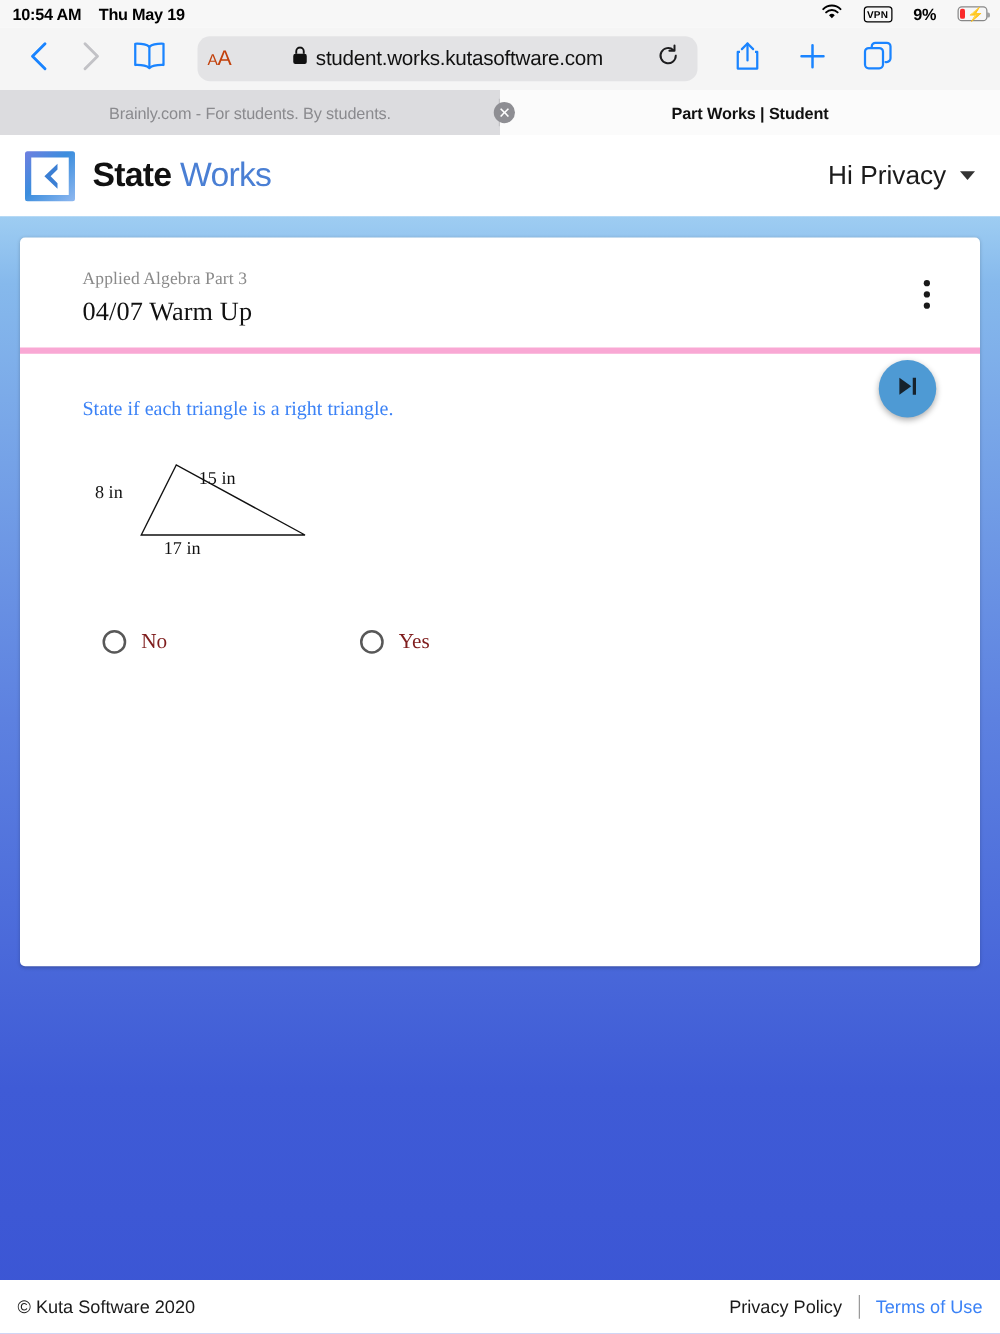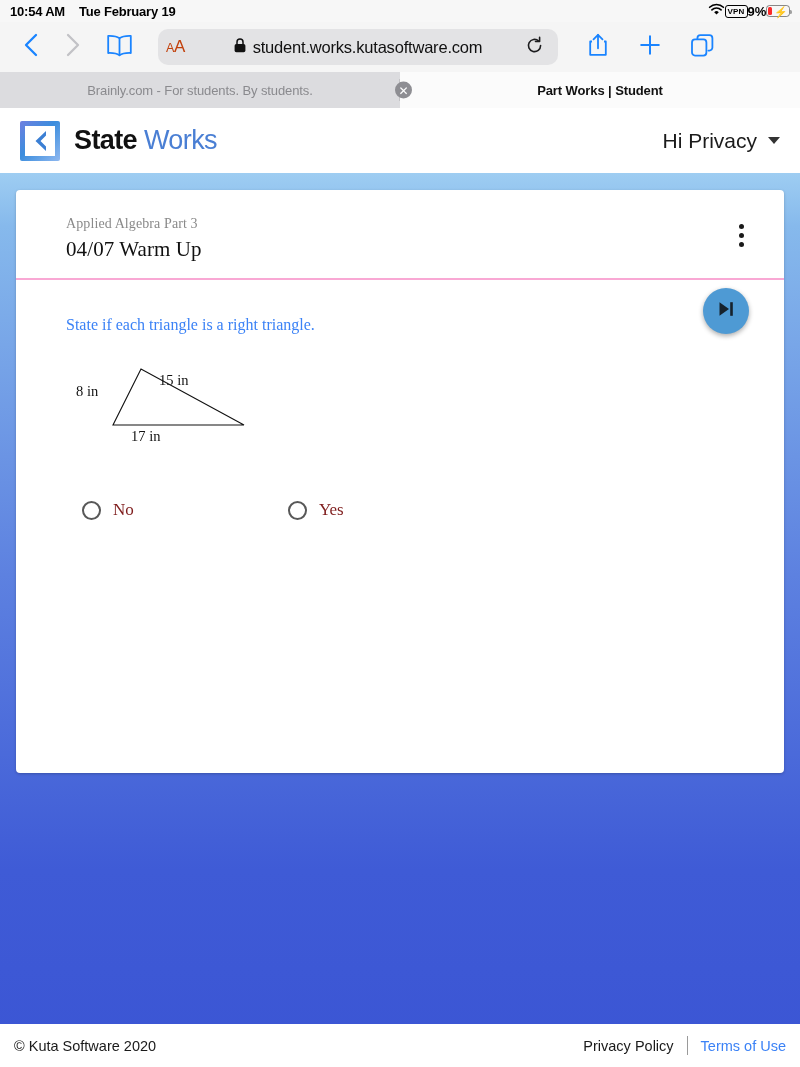--- a/index.html
+++ b/index.html
@@ -14,21 +14,21 @@
   
   .statusbar {
     position: absolute; left: 0; top: 0; width: 800px; height: 22px;
     background: #f7f7f7;
     display: flex; align-items: center;
     padding: 0 10px;
     font-size: 13px; font-weight: 600; color: #000;
     letter-spacing: -0.2px;
   }
   .status-left { display: flex; align-items: center; gap: 14px; }
-  .status-right { margin-left: auto; display: flex; align-items: center; gap: 0; }
+  .status-right { margin-left: auto; display: flex; align-items: center; gap: 17px; }
   .vpn-badge {
     font-size: 8px; font-weight: 700; letter-spacing: 0.2px;
     border: 1.4px solid #000; border-radius: 3px;
     padding: 0px 2px 0px 2px; line-height: 11px;
   }
   .batt-pct { font-size: 13px; font-weight: 600; }
   .battery {
     position: relative; width: 24px; height: 12px;
     border: 1.3px solid rgba(0,0,0,.45); border-radius: 3.5px;
     display: flex; align-items: center;
@@ -131,21 +131,21 @@
     position: relative; height: 894px;
     background: linear-gradient(180deg, #9ecdf2 0%, #86b9ec 6%, #5d81e0 45%, #3f5bd6 78%, #3b55d4 100%);
     padding: 17px 16px 0 16px;
   }
   .card {
     position: relative;
     background: #fff; border-radius: 4px;
     height: 583px;
     box-shadow: 0 1px 3px rgba(0,0,0,.22);
   }
-  .card-head { position: relative; padding: 26px 30px 16px 50px; border-bottom: 2px solid #f9a8d4; }
+  .card-head { position: relative; padding: 26px 30px 16px 50px; border-bottom: 5px solid #f9a8d4; }
   .course {
     font-family: "Liberation Serif", serif;
     font-size: 14px; color: #8a8a8a; letter-spacing: .1px;
   }
   .assignment {
     font-family: "Liberation Serif", serif;
     font-size: 21px; color: #111; margin-top: 5px; letter-spacing: .1px;
   }
   .kebab {
     position: absolute; right: 40px; top: 34px;
@@ -191,21 +191,21 @@
   .f-div { width: 1px; height: 19px; background: #9a9a9a; }
 </style>
 </head>
 <body>
 
 <div id="root">
 
   <div class="statusbar">
     <div class="status-left">
       <span>10:54 AM</span>
-      <span>Tue February 19</span>
+      <span>Thu May 19</span>
     </div>
     <div class="status-right">
       <span>
         <svg width="17" height="13" viewBox="0 0 17 13">
           <path d="M8.5 11.6 6.2 9.2a3.3 3.3 0 0 1 4.6 0z" fill="#000"></path>
           <path d="M3.9 6.9a6.6 6.6 0 0 1 9.2 0" stroke="#000" stroke-width="1.6" fill="none" stroke-linecap="round"></path>
           <path d="M1.6 4.3a9.9 9.9 0 0 1 13.8 0" stroke="#000" stroke-width="1.6" fill="none" stroke-linecap="round"></path>
         </svg>
       </span>
       <span class="vpn-badge">VPN</span>

